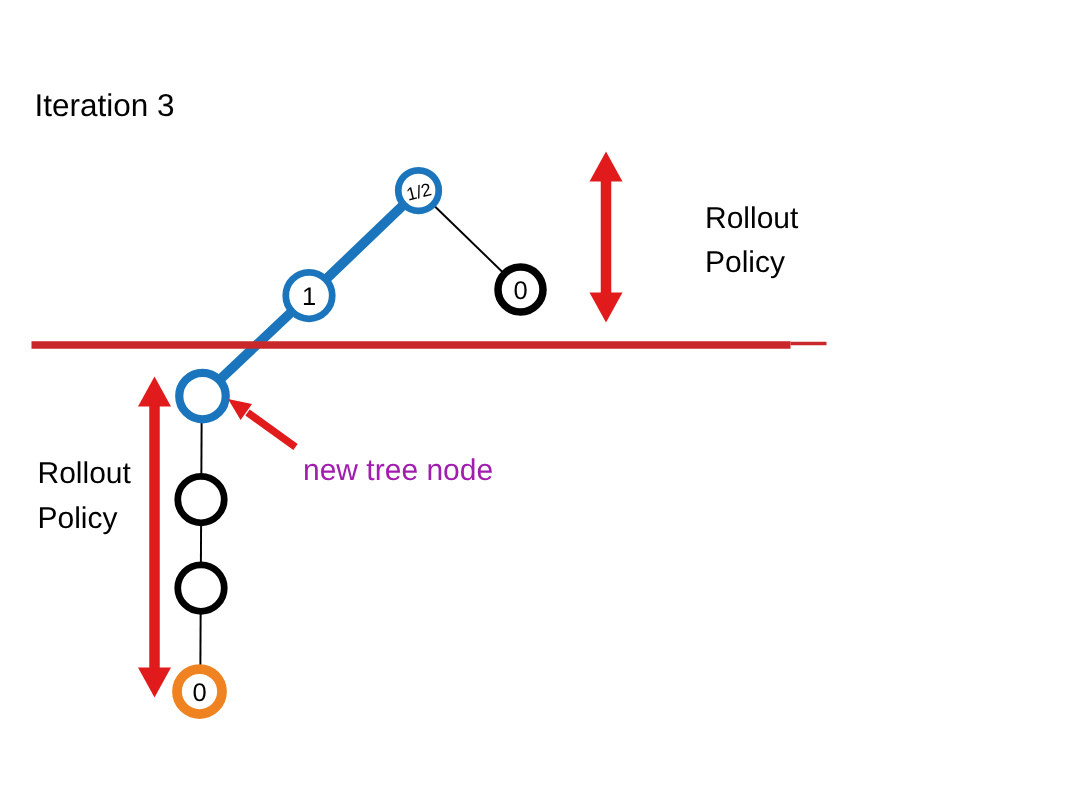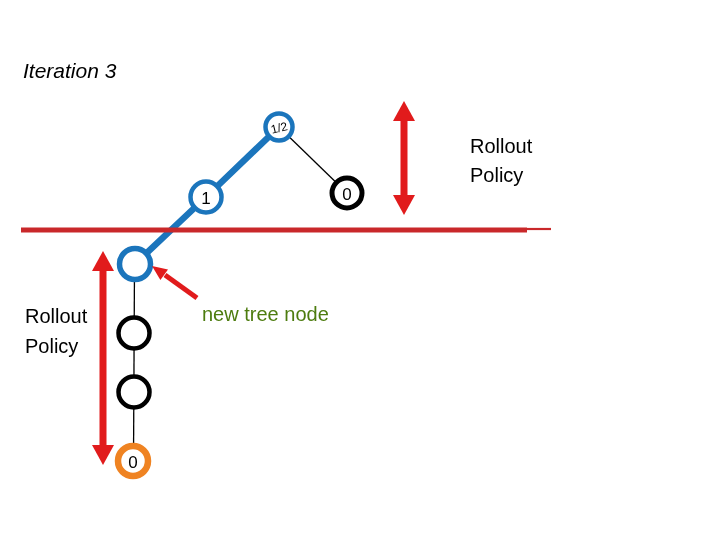--- a/index.html
+++ b/index.html
@@ -6,25 +6,25 @@
   .slide {
     position: relative;
     width: 720px;
     height: 540px;
     background: #ffffff;
     overflow: hidden;
     font-family: "Liberation Sans", sans-serif;
   }
   .slide svg { position: absolute; left: 0; top: 0; }
   .t { position: absolute; color: #000000; white-space: pre-line; }
-  .title       { left: 23px;  top: 59px;  font-size: 21px; font-style: italic; }
+  .title       { left: 23px;  top: 59px;  font-size: 21px; }
   .world-state { left: 210px; top: 75px;  font-size: 19px; }
   .rollout-right { left: 470px; top: 132px; font-size: 20px; line-height: 29px; }
   .rollout-left  { left: 25px;  top: 301px; font-size: 20px; line-height: 30px; }
-  .new-node-label { left: 202px; top: 303px; font-size: 20px; color: #4d7c0f; }
+  .new-node-label { left: 202px; top: 303px; font-size: 20px; color: #a21caf; }
   text {
     font-family: "Liberation Sans", sans-serif;
     fill: #000000;
     text-anchor: middle;
     dominant-baseline: central;
   }
   .node-label { font-size: 17px; }
   .root-label { font-size: 12px; }
 </style>
 </head>

